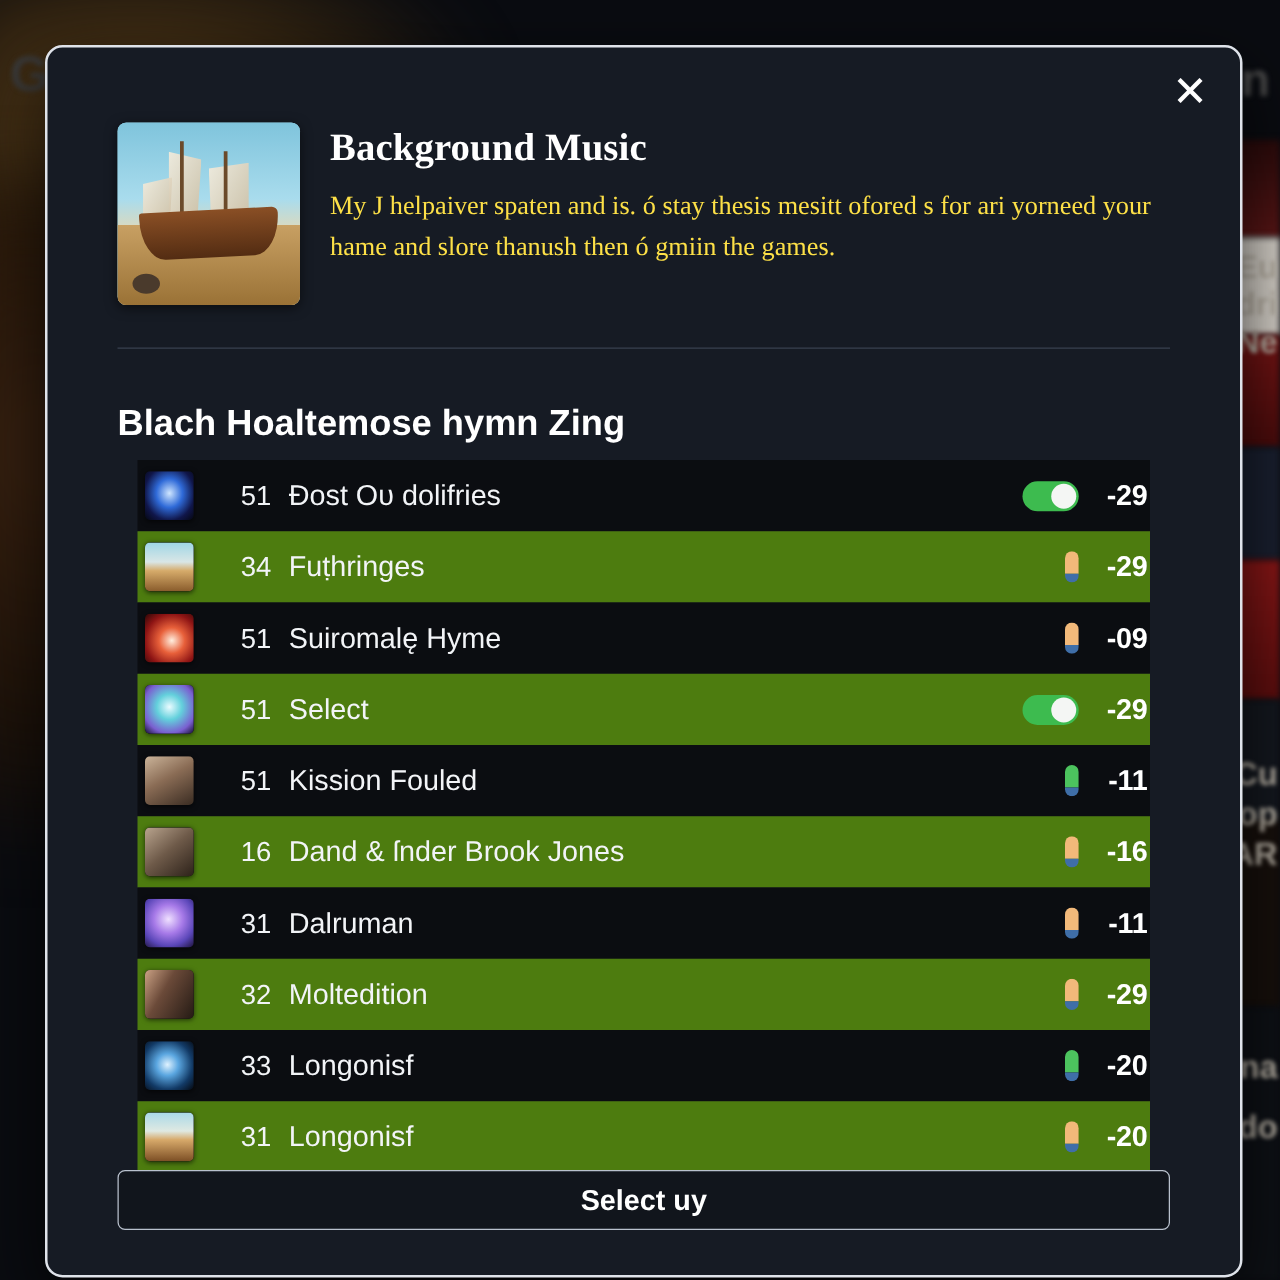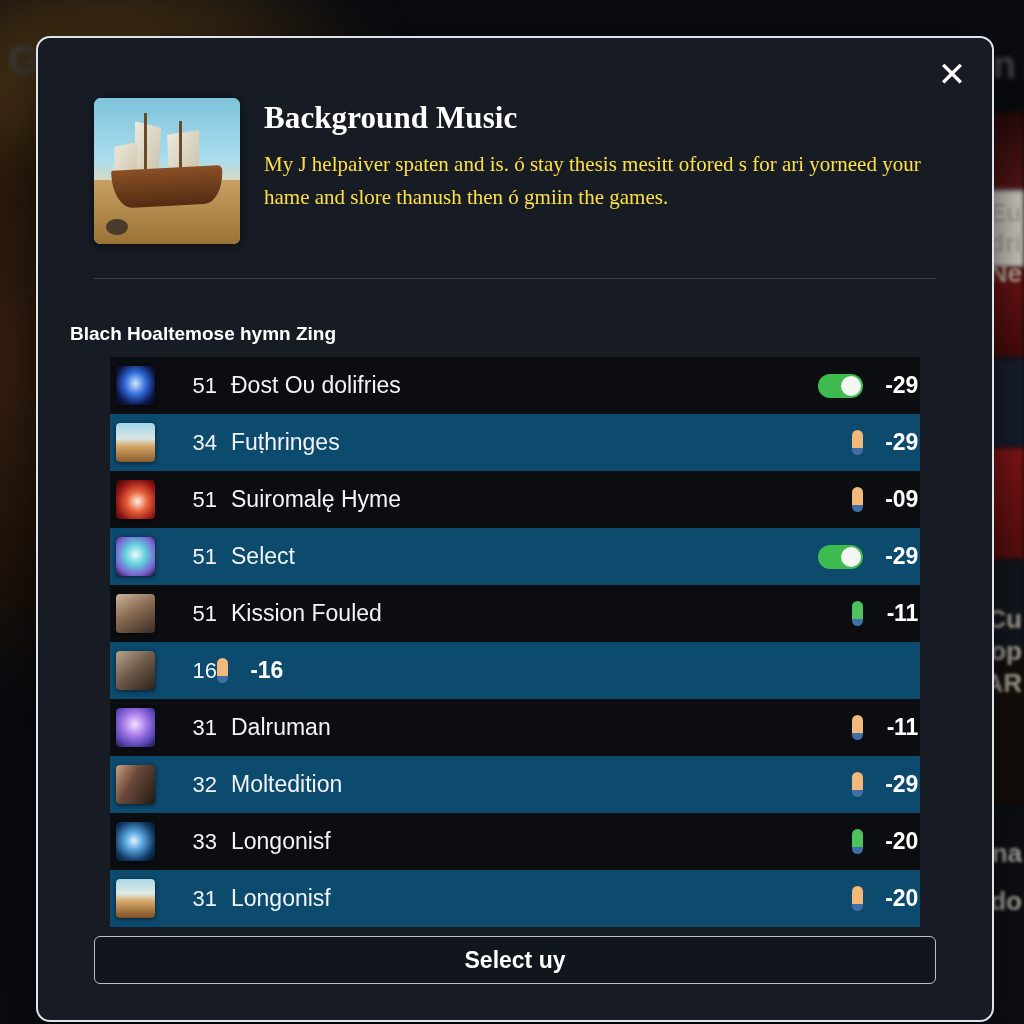--- a/index.html
+++ b/index.html
@@ -135,38 +135,38 @@
   }
 
   #divider {
     margin: 34px 56px 0 56px;
     height: 1px;
     background: #39414f;
   }
 
   
   #section-title {
-    margin: 44px 0 12px 32px;
-    font-size: 19px;
+    margin: 44px 0 12px 56px;
+    font-size: 29px;
     font-weight: 700;
     color: #ffffff;
   }
 
   #list {
     margin: 0 72px;
   }
   .row {
     display: flex;
     align-items: center;
     height: 57px;
     padding: 0 2px 0 6px;
     cursor: pointer;
   }
   .row.alt { background: #0b0d11; }
-  .row.base { background: #0c4a6e; }
+  .row.base { background: #4d7c0f; }
 
   .thumb {
     flex: 0 0 auto;
     width: 39px; height: 39px;
     border-radius: 4px;
     overflow: hidden;
     position: relative;
     background: #0b0d12;
     box-shadow: 0 1px 4px rgba(0,0,0,.6);
   }
@@ -375,20 +375,21 @@
             <div class="bot"></div>
           </div>
           <div class="row-val">-11</div>
         </div>
       </div>
       <div class="row base">
         <div class="thumb">
           <div class="tg" style="background: linear-gradient(140deg, rgb(185, 164, 142) 0%, rgb(110, 90, 73) 48%, rgb(44, 33, 25) 100%);"></div>
         </div>
         <div class="row-num">16</div>
+        <div class="row-label">Dand &amp; ſnder Brook Jones</div>
         <div class="row-right">
           <div class="pill">
             <div class="top" style="background: rgb(242, 185, 122);"></div>
             <div class="bot"></div>
           </div>
           <div class="row-val">-16</div>
         </div>
       </div>
       <div class="row alt">
         <div class="thumb">

